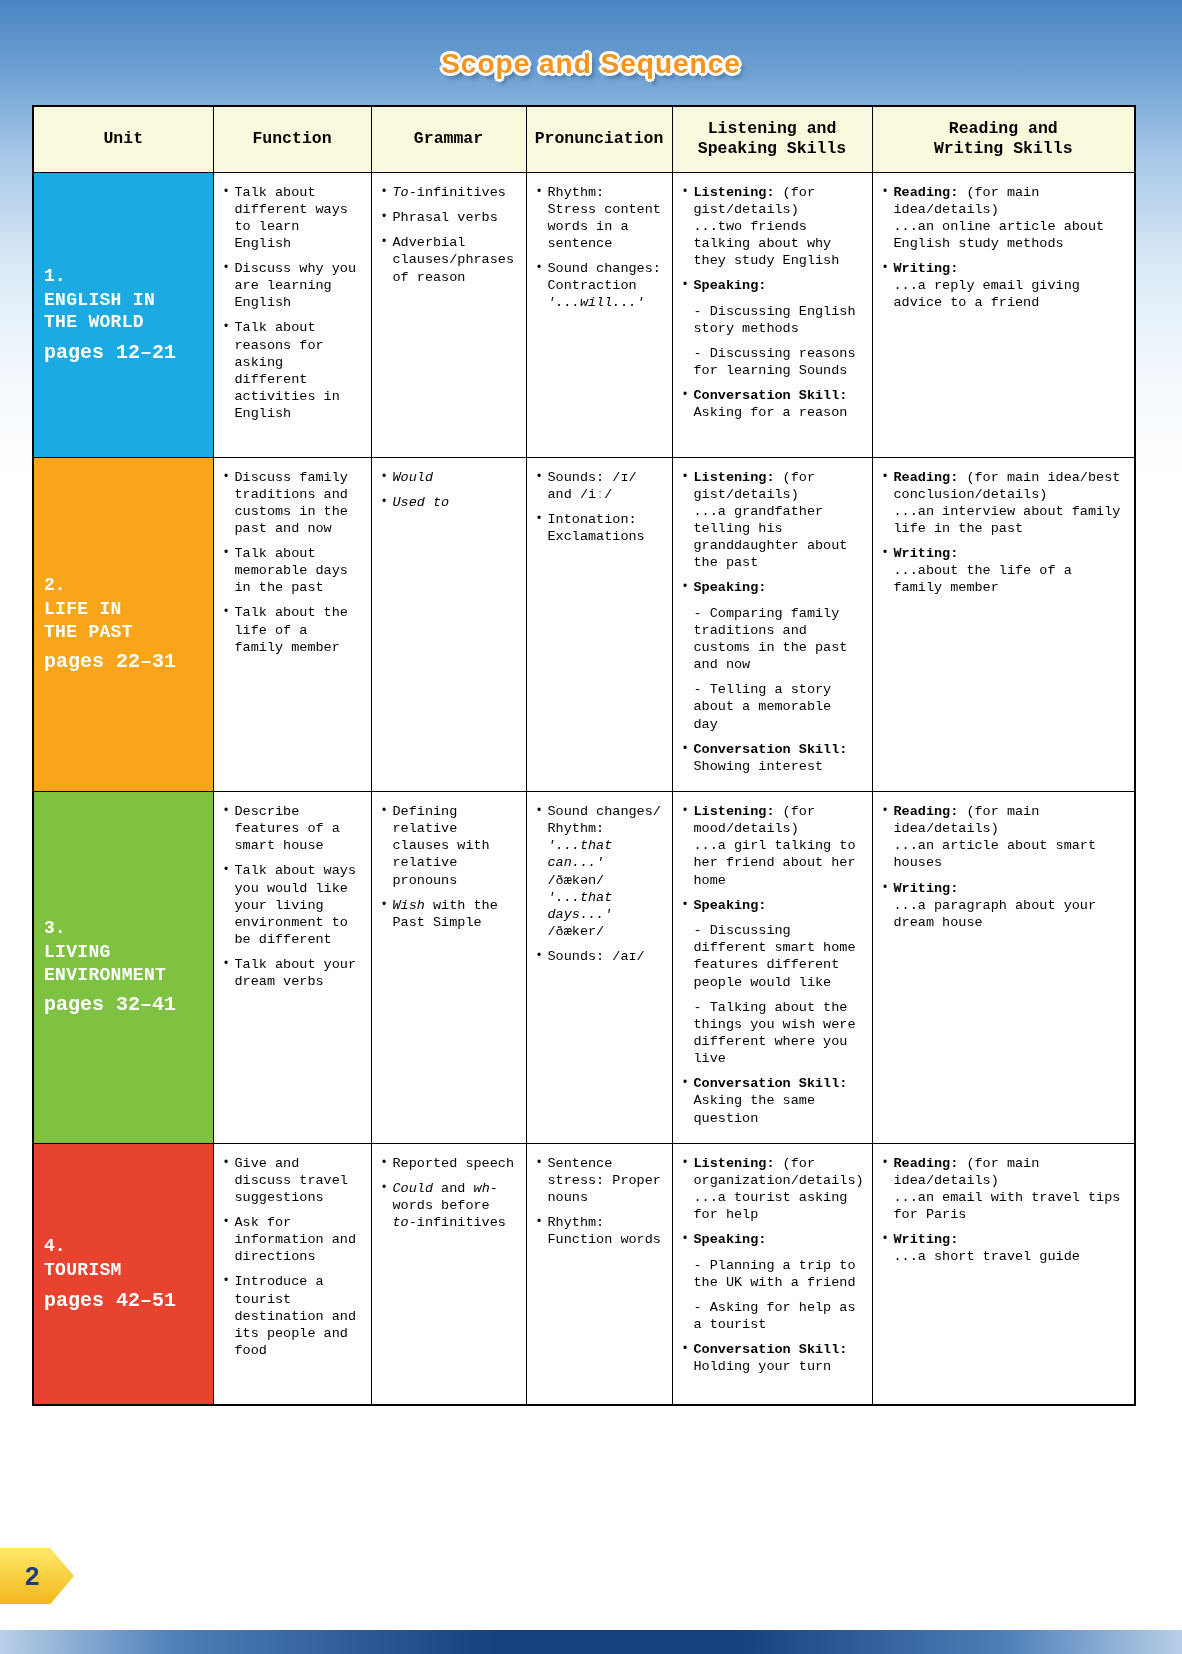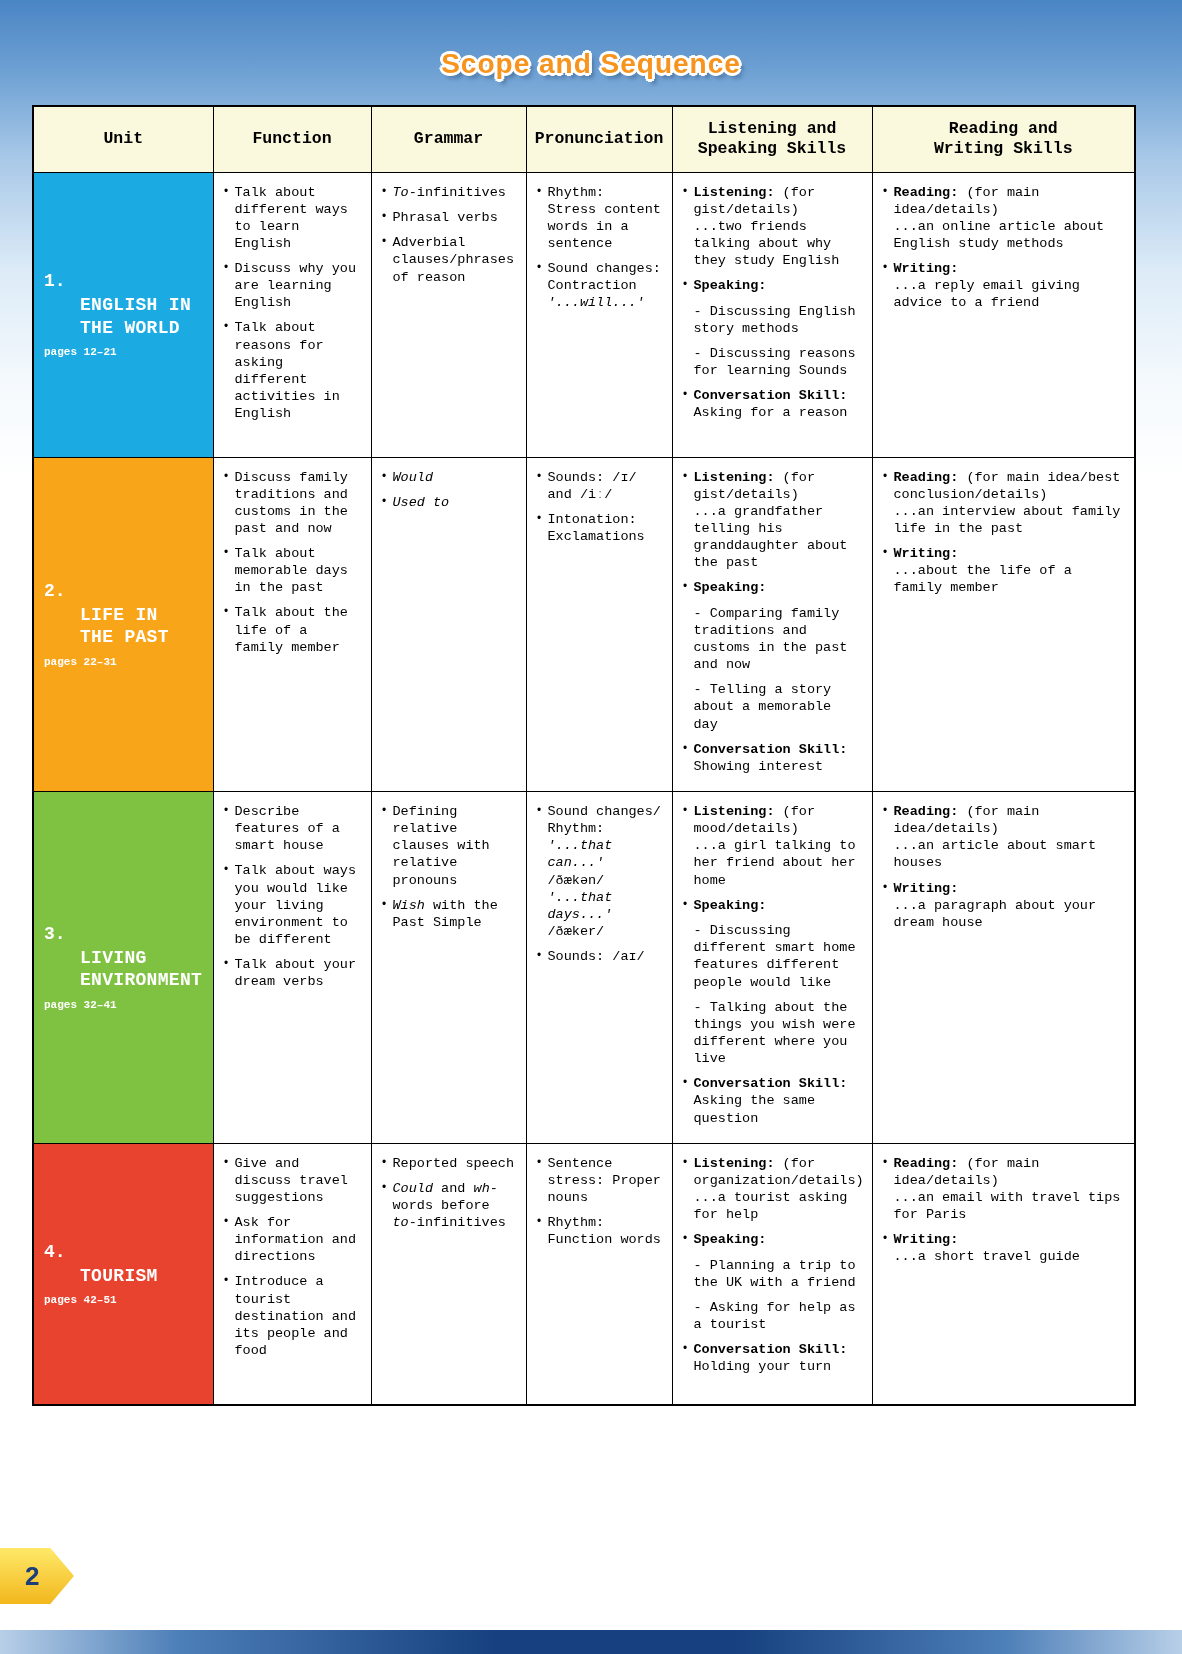--- a/index.html
+++ b/index.html
@@ -56,22 +56,22 @@
   tbody tr:nth-child(2) { height: 297px; }
   tbody tr:nth-child(3) { height: 346px; }
   tbody tr:nth-child(4) { height: 262px; }
   td.unit-cell {
     color: #fff;
     vertical-align: middle;
     padding: 14px 8px 14px 10px;
     font-weight: bold;
   }
   .unit-num  { font-size: 18px; margin-bottom: 3px; }
-  .unit-name { font-size: 18px; letter-spacing: .3px; line-height: 1.25; margin-bottom: 7px; margin-left: 36px; }
-  .unit-pages{ font-size: 11px; }
+  .unit-name { font-size: 18px; letter-spacing: .3px; line-height: 1.25; margin-bottom: 7px; }
+  .unit-pages{ font-size: 20px; }
   td.body-cell {
     padding: 11px 8px 8px 9px;
     font-size: 13.5px;
     line-height: 1.27;
     color: #000;
     background: #fff;
   }
   .item { display: flex; margin-bottom: 8px; }
   .item .marker { flex: none; width: 12px; font-size: 12px; line-height: 1.45; }
   .item .txt { flex: 1; }

